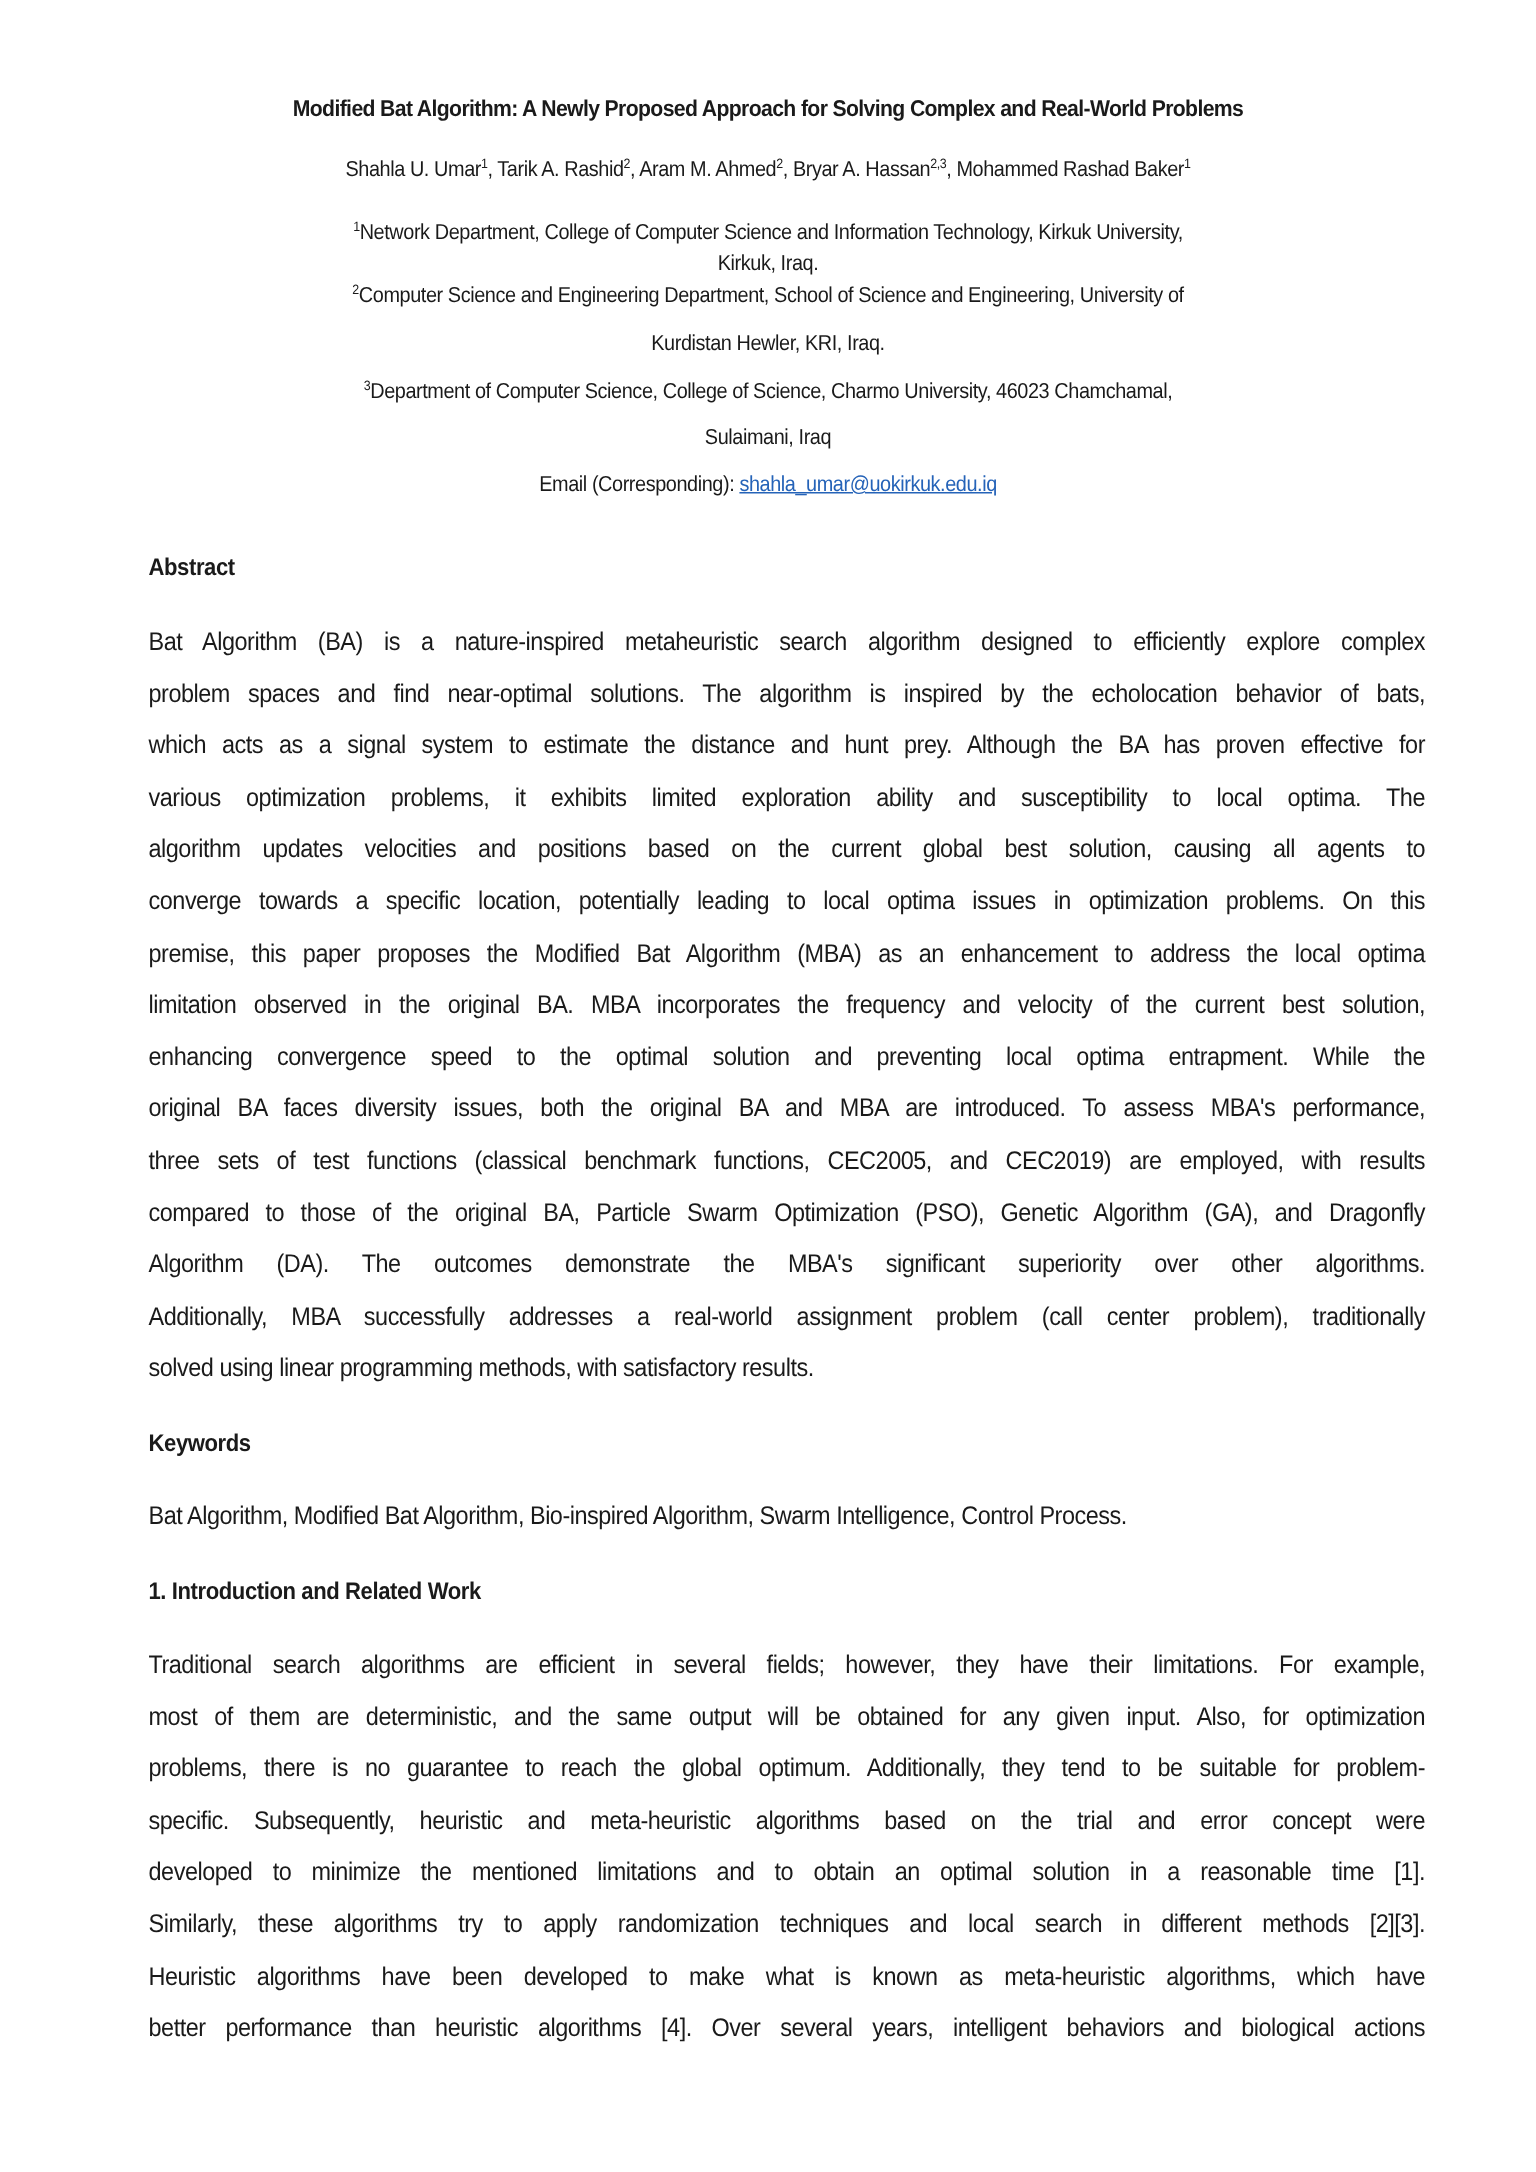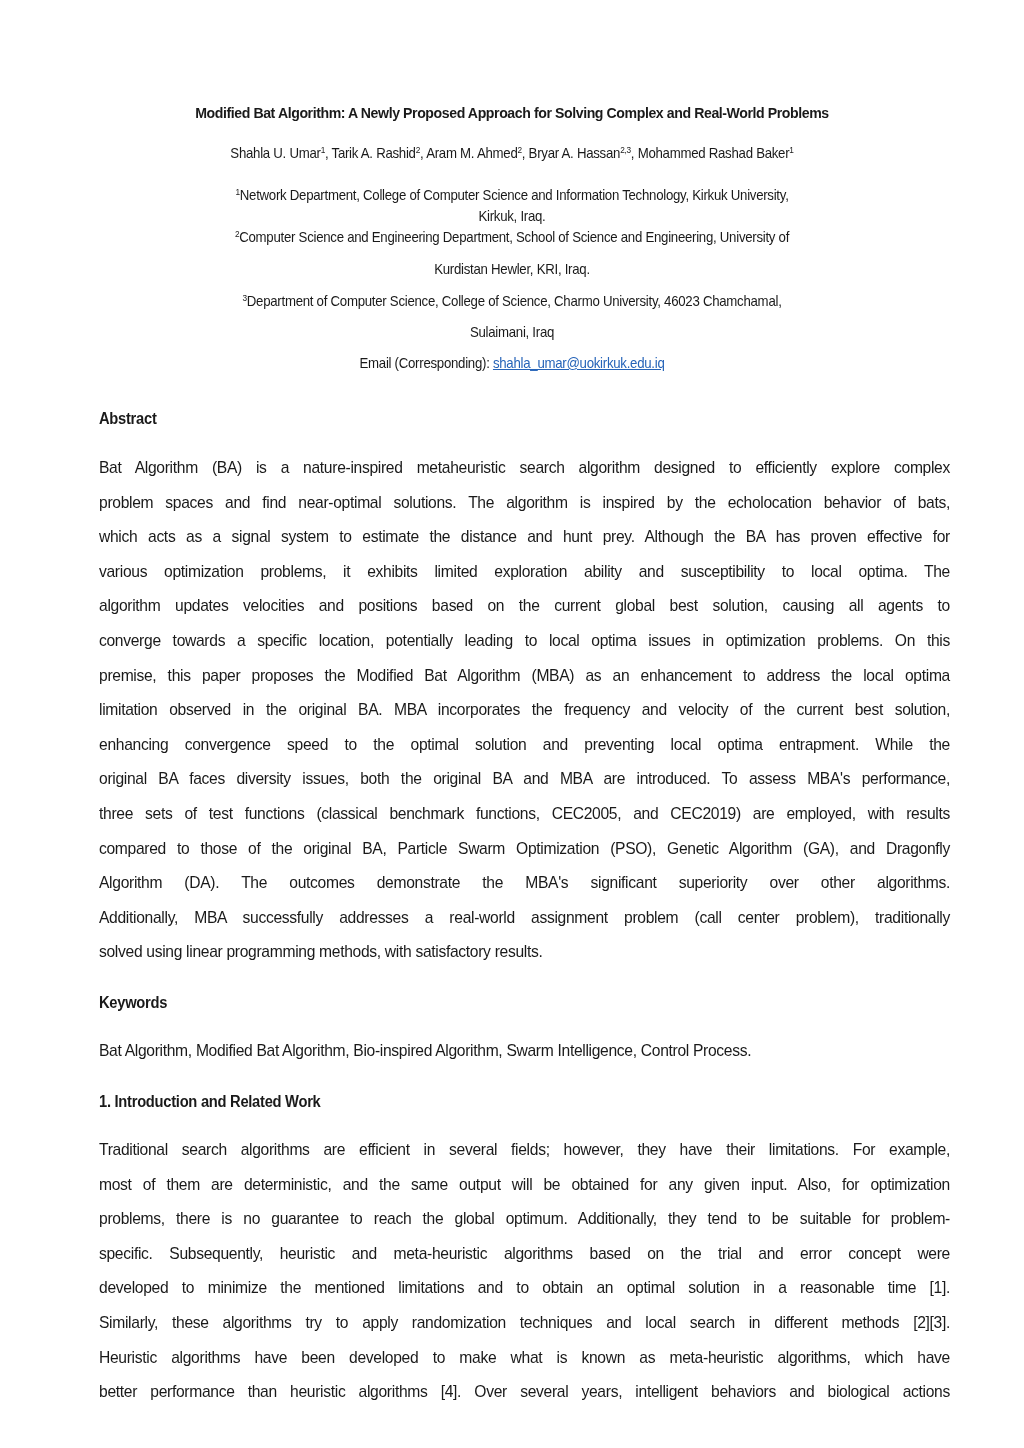--- a/index.html
+++ b/index.html
@@ -1,21 +1,21 @@
 <!DOCTYPE html>
 <html><head>
 <meta charset="utf-8">
 <style>
   html, body { margin: 0; padding: 0; background: #ffffff; }
   body {
     width: 1024px; height: 1448px; position: relative; overflow: hidden;
     font-family: "Liberation Sans", "DejaVu Sans", sans-serif;
     color: #1a1a1a;
   }
-  .page { position: absolute; left: 0; top: 0; width: 1024px; height: 1244px; margin-top: 40px; }
+  .page { position: absolute; left: 0; top: 0; width: 1024px; height: 1244px; }
   .center { position: absolute; left: 0; width: 1024px; text-align: center; }
   .title {
     top: 64px; font-size: 15.2px; font-weight: bold; letter-spacing: -0.45px;
     transform: scaleX(0.93); transform-origin: center;
   }
   .authors { top: 105px; font-size: 14.4px; letter-spacing: -0.3px; transform: scaleX(0.92); transform-origin: center; }
   .aff { font-size: 14.4px; letter-spacing: -0.3px; transform: scaleX(0.92); transform-origin: center; }
   sup { font-size: 9px; vertical-align: 5px; line-height: 0; }
   .email-link { color: #2563b8; text-decoration: underline; }
   .heading {

